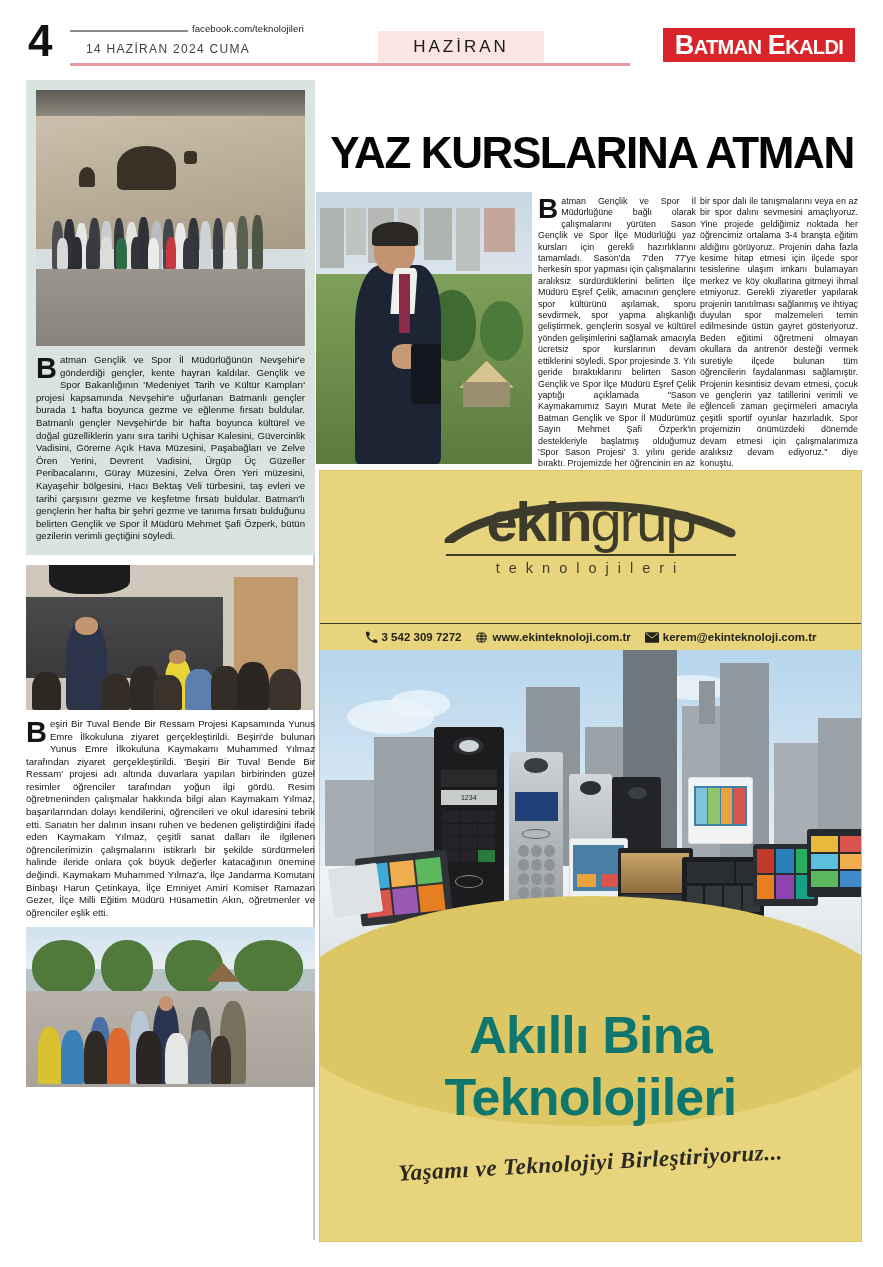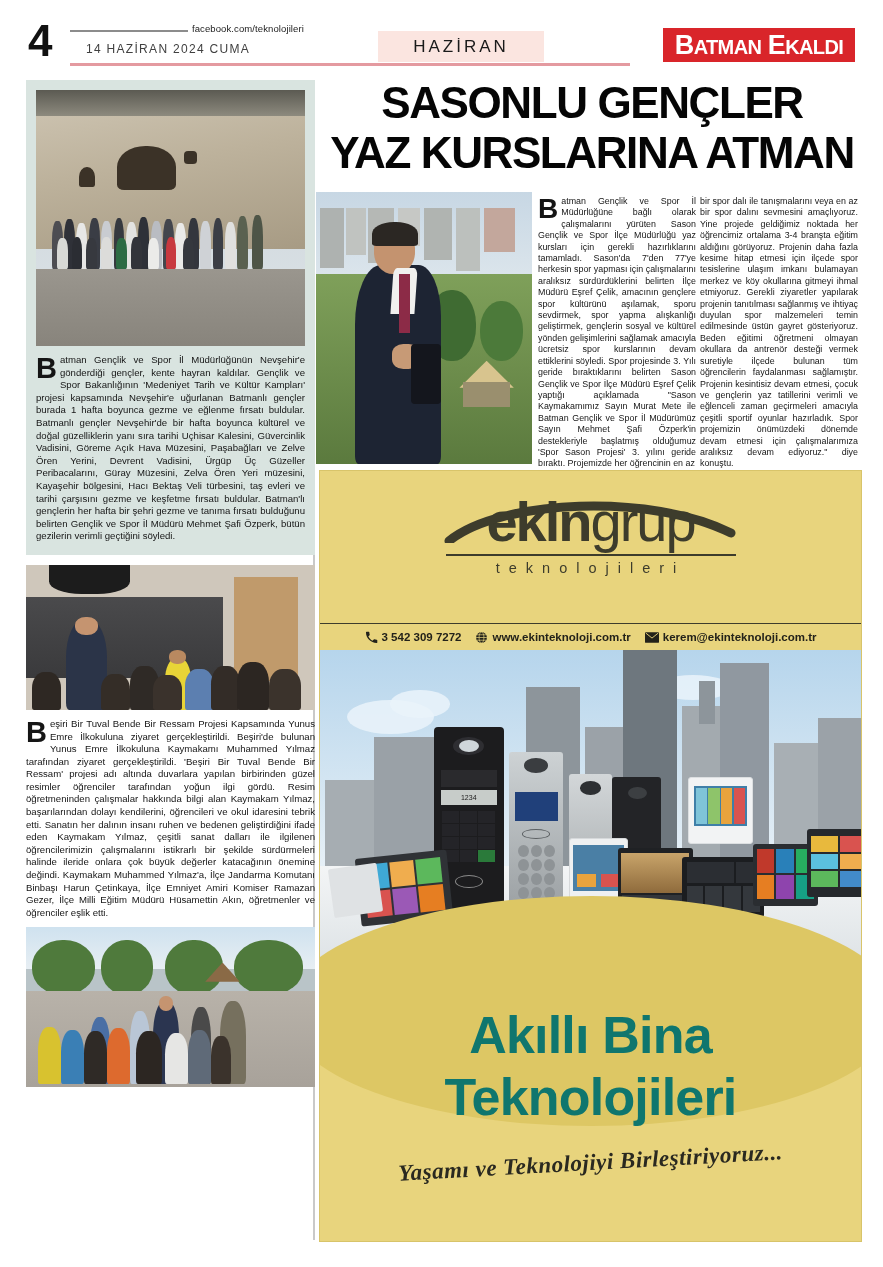--- a/index.html
+++ b/index.html
@@ -319,21 +319,21 @@
         <div class="yard-kid" style="left:38%; width:9%; height:33%; background:#2c2622;"></div>
         <div class="yard-kid" style="left:48%; width:8%; height:32%; background:#e6e6e4;"></div>
         <div class="yard-kid" style="left:56%; width:8%; height:34%; background:#5f6a78;"></div>
         <div class="yard-kid" style="left:64%; width:7%; height:30%; background:#3b332c;"></div>
 
       </div>
     </div>
   </div>
 
   <div class="main-head">
-    <span>SASONLU GENÇLER</span><br>
+    <br>
     <span>YAZ KURSLARINA ATMAN</span>
   </div>
 
   <div class="main-photo">
     <div class="mp-sky"></div>
     <div class="mp-city" style="left:2%;  width:11%; height:22%; background:#aeb2b0;"></div>
     <div class="mp-city" style="left:14%; width:9%;  height:17%; background:#c0c3c0;"></div>
     <div class="mp-city" style="left:24%; width:12%; height:20%; background:#b5b8b5;"></div>
     <div class="mp-city" style="left:38%; width:10%; height:14%; background:#c6c8c5;"></div>
     <div class="mp-city" style="left:50%; width:13%; height:19%; background:#b0b4b1;"></div>

